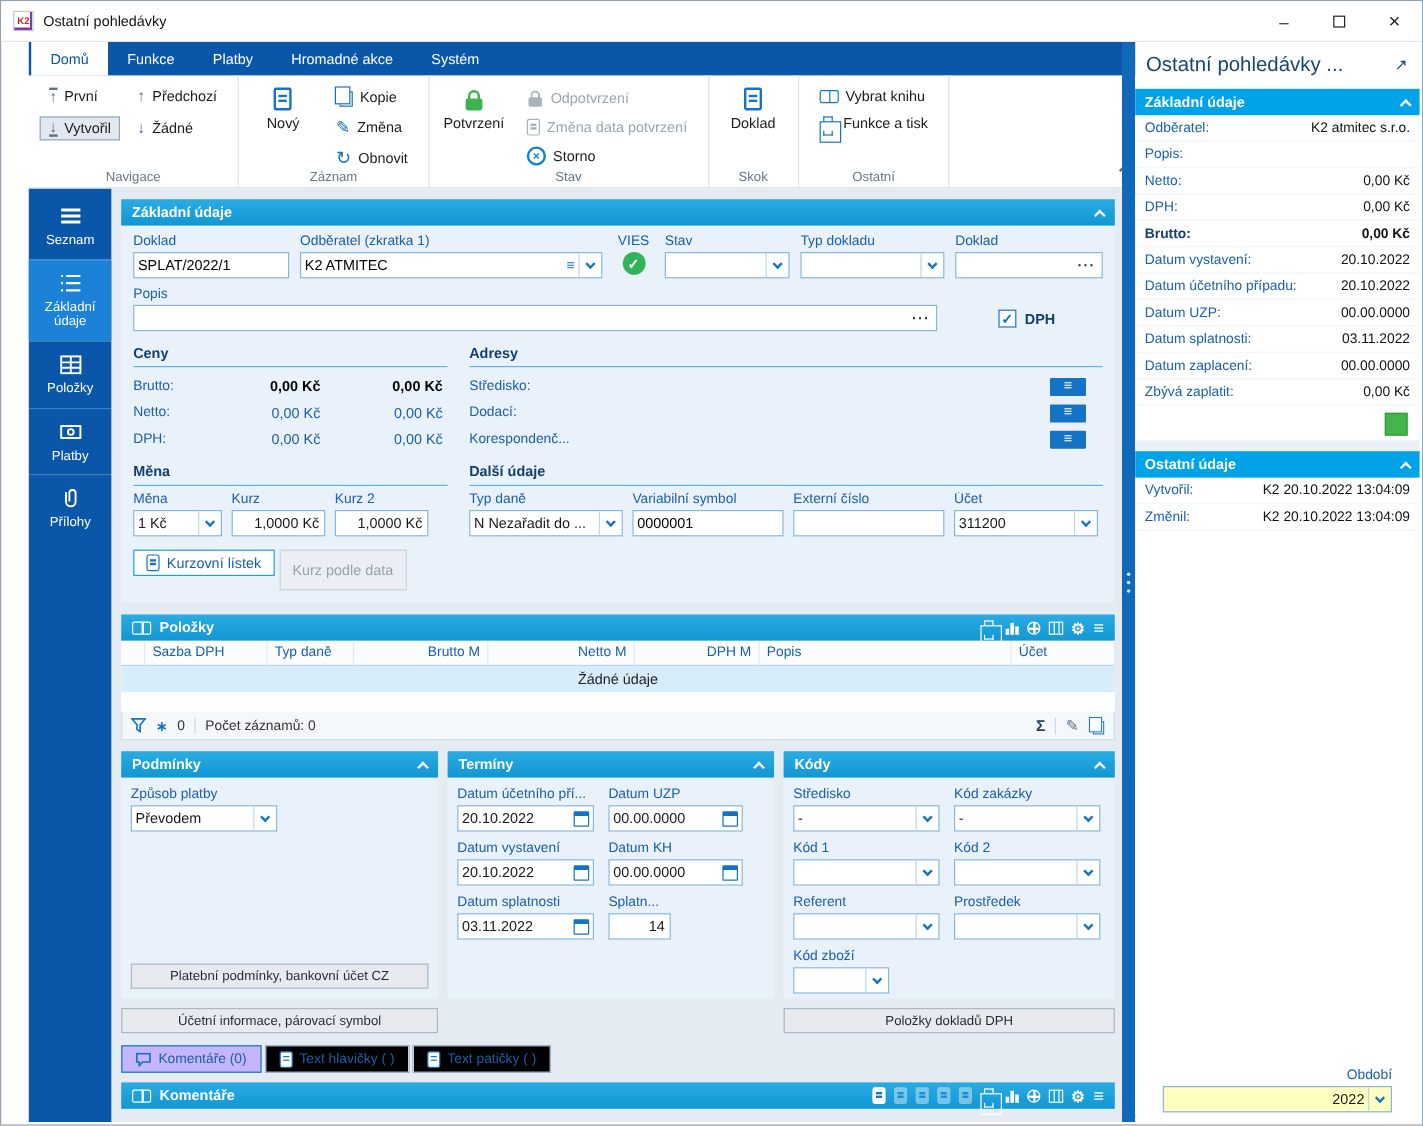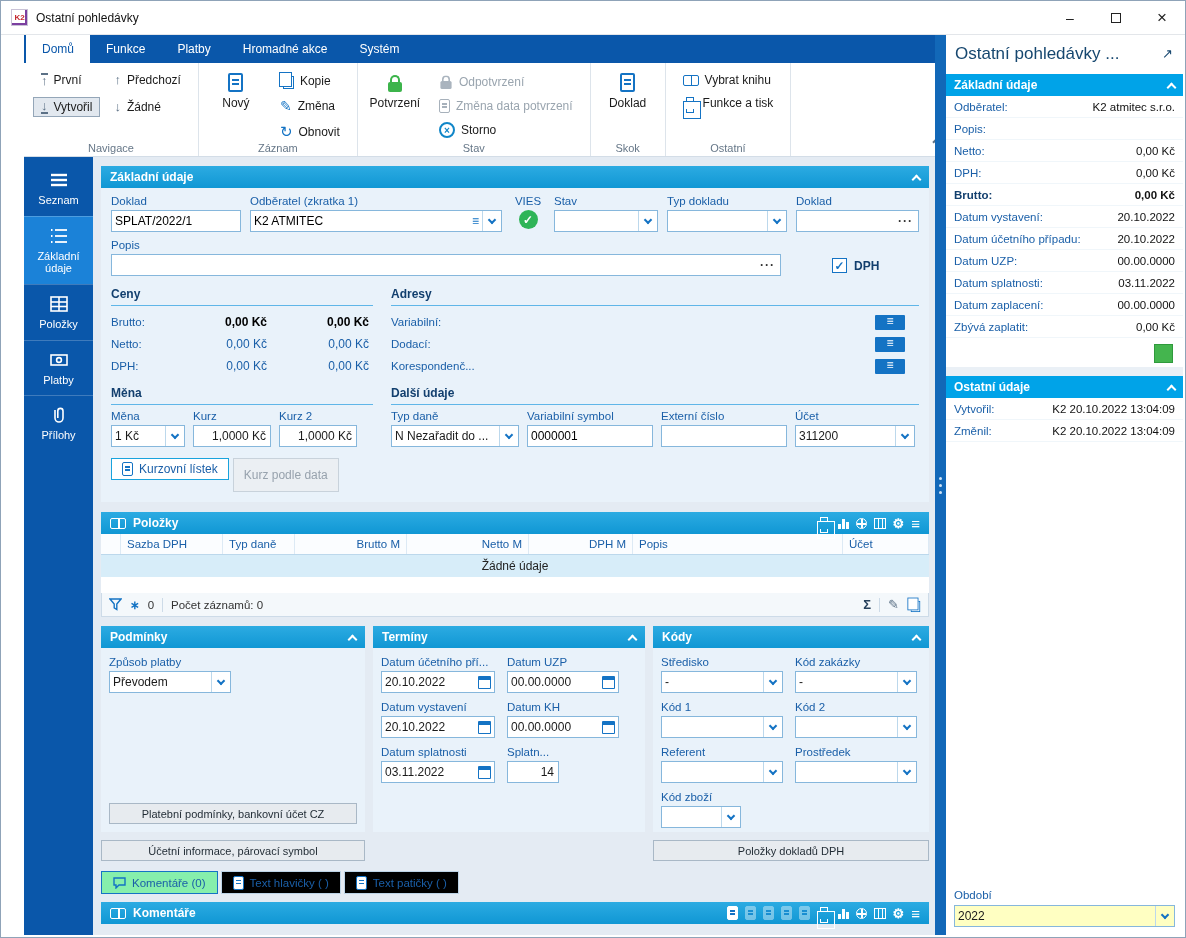--- a/index.html
+++ b/index.html
@@ -104,21 +104,21 @@
   .tbl-rest { height:16px; background:#fff; }
   .filterbar { height:24px; background:#f4f8fb; border:1px solid #cddbe8; border-top:none; display:flex; align-items:center; padding:0 7px; gap:8px; font-size:11.5px; color:#333; }
   .fsep { width:1px; height:14px; background:#cddbe8; }
 
   .panel3 { display:grid; grid-template-columns:264px 1fr 276px; gap:8px; margin-top:9px; }
   .pbody { padding:8px; height:184px; display:flex; flex-direction:column; }
   .grid2 { display:grid; grid-template-columns:114px 112px; column-gap:12px; row-gap:8px; }
   .btn-row { display:grid; grid-template-columns:264px 1fr 276px; gap:8px; margin-top:8px; }
   .vtabs { display:flex; gap:3px; margin-top:10px; }
   .vtab { height:23px; display:flex; align-items:center; gap:6px; padding:0 11px; background:#000000; border:1px solid #bcd3e6; color:#1a5fa8; font-size:11.5px; }
-  .vtab.active { background:#86efac; border-color:#1473c4; }
+  .vtab.active { background:#c4b5fd; border-color:#1473c4; }
 
   .vscroll { width:15px; background:#f2f6fa; border-left:1px solid #d7e2ec; display:flex; flex-direction:column; align-items:center; padding:4px 0; flex:0 0 15px; }
   .sc-arr { width:7px; height:7px; border-left:2px solid #1473c4; border-top:2px solid #1473c4; }
   .sc-arr.up { transform:rotate(45deg); }
   .sc-arr.down { transform:rotate(225deg); margin-top:auto; }
   .sc-thumb { width:9px; height:470px; background:#c6d9ea; border-radius:4px; margin-top:8px; }
 
   
   .splitter { position:absolute; left:934px; top:34px; width:11px; height:900px; background:#1268b8; display:flex; flex-direction:column; align-items:center; justify-content:center; gap:4px; }
   .grip { width:3px; height:3px; border-radius:50%; background:#cfe3f5; }
@@ -130,21 +130,21 @@
   .rp-expand { color:#16476f; font-size:13px; padding:2px 2px 0 4px; }
   .rp-sec-h { height:22px; background:#00a3e8; color:#fff; font-weight:bold; font-size:12px; display:flex; align-items:center; padding:0 8px; flex:0 0 22px; }
   .rp-row { display:flex; justify-content:space-between; align-items:center; height:22px; padding:0 8px; font-size:11.5px; border-bottom:1px solid #f0f6fa; }
   .rp-row .rl { color:#1a5fa8; white-space:nowrap; }
   .rp-row .rv { color:#111; text-align:right; white-space:nowrap; overflow:hidden; }
   .rp-row.bold .rl { color:#123f6e; font-weight:bold; }
   .rp-row.bold .rv { font-weight:bold; }
   .gsq-row { display:flex; justify-content:flex-end; padding:6px 10px 4px 0; }
   .gsq { width:19px; height:19px; background:#44b54e; border:1px solid #2f9a3c; }
   .rp-gap { height:9px; background:#eaf0f6; }
-  .rp-bottom { padding:5px 8px 8px; }
+  .rp-bottom { padding:5px 23px 8px;text-align:right; }
   .fld.yellow { background:#ffffc2; }
 </style>
 </head>
 <body>
 
 <div class="window">
 
   <div class="titlebar">
     <span class="appicon">K2</span>
     <span class="wtitle">Ostatní pohledávky</span>
@@ -408,21 +408,21 @@
                 </div>
                 <div class="crow">
                   <span class="lbl">DPH:</span>
                   <span class="cv">0,00 Kč</span>
                   <span class="cv">0,00 Kč</span>
                 </div>
               </div>
               <div>
                 <div class="sub-h">Adresy</div>
                 <div class="arow">
-                  <span class="lbl">Variabilní:</span>
+                  <span class="lbl">Středisko:</span>
                   <span class="menu-btn">≡</span>
                 </div>
                 <div class="arow">
                   <span class="lbl">Dodací:</span>
                   <span class="menu-btn">≡</span>
                 </div>
                 <div class="arow">
                   <span class="lbl">Korespondenč...</span>
                   <span class="menu-btn">≡</span>
                 </div>

